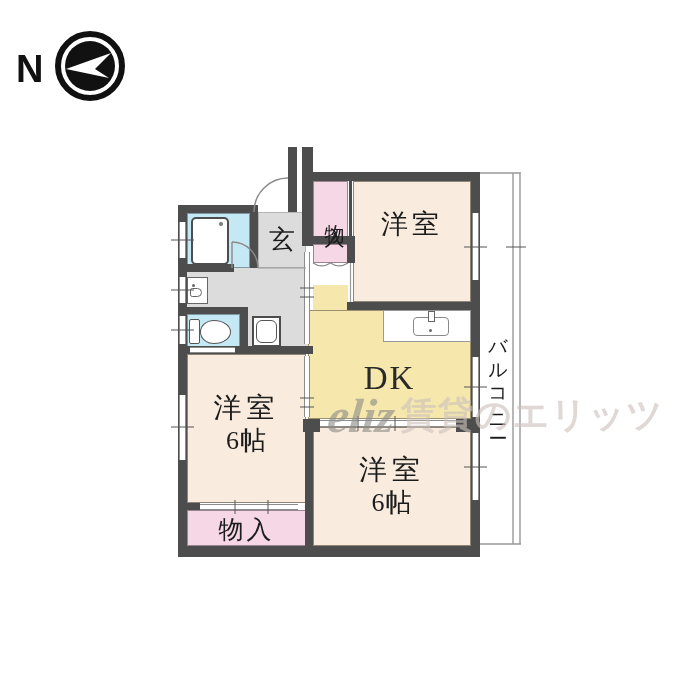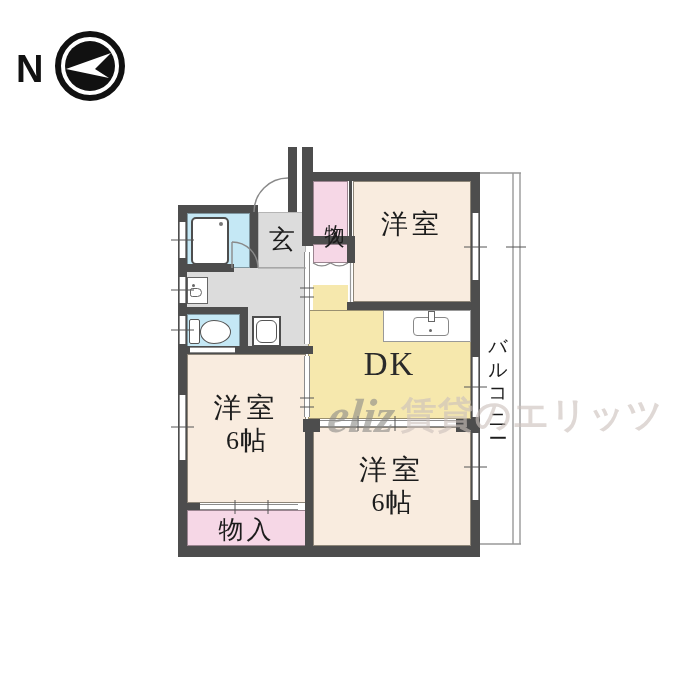--- a/index.html
+++ b/index.html
@@ -161,21 +161,21 @@
     <line x1="300" y1="297" x2="314" y2="297" stroke="#555" stroke-width="1"></line>
     <line x1="300" y1="398" x2="314" y2="398" stroke="#555" stroke-width="1"></line>
     <line x1="300" y1="407" x2="314" y2="407" stroke="#555" stroke-width="1"></line>
   </svg>
 
   <div class="abs lbl lbl-v closet-lbl-v" style="left:315px;top:186px;height:50px;width:32px;">物入</div>
   <div class="abs lbl" style="left:353px;top:208px;width:118px;">
     <div class="r45-name">洋室</div>
   </div>
   <div class="abs lbl genkan-lbl" style="left:258px;top:224px;width:48px;">玄</div>
-  <div class="abs lbl dk-lbl" style="left:308px;top:344px;width:163px;">DK</div>
+  <div class="abs lbl dk-lbl" style="left:308px;top:358px;width:163px;">DK</div>
   <div class="abs lbl" style="left:187px;top:390px;width:119px;">
     <div class="room-name">洋室</div>
     <div class="room-size">6帖</div>
   </div>
   <div class="abs lbl" style="left:313px;top:452px;width:158px;">
     <div class="room-name">洋室</div>
     <div class="room-size">6帖</div>
   </div>
   <div class="abs lbl closet-lbl-h" style="left:187px;top:514px;width:119px;">物入</div>
   <div class="abs lbl lbl-v balcony-lbl" style="left:482px;top:308px;width:28px;height:140px;">バルコニー</div>

